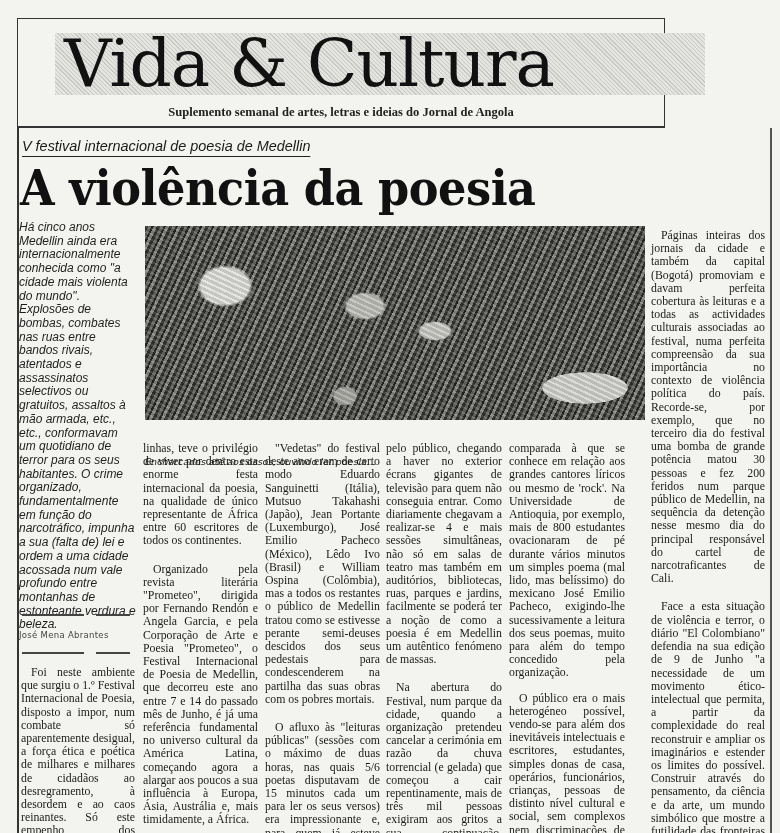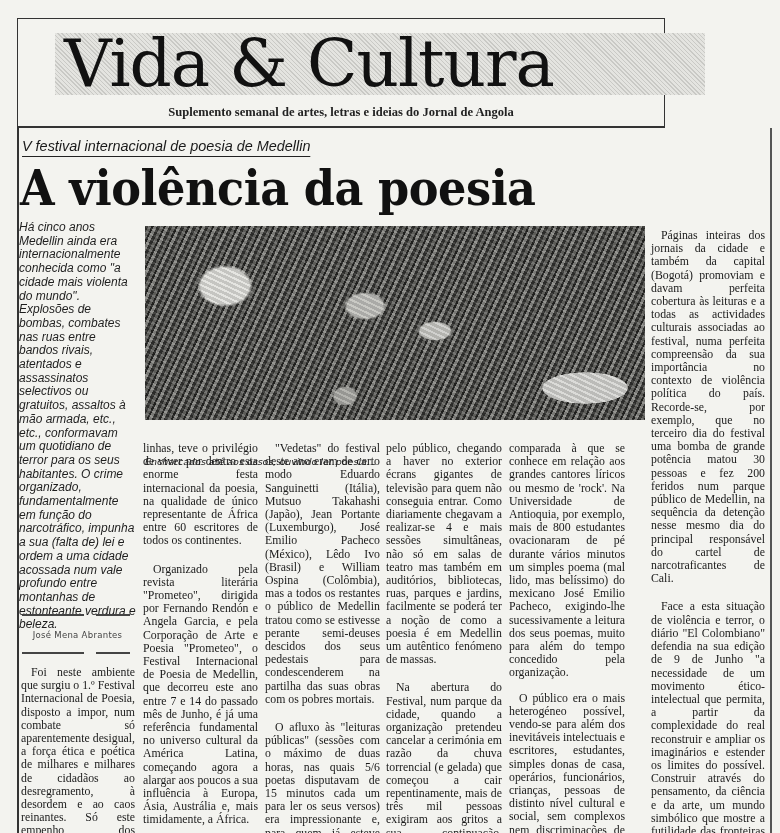--- a/index.html
+++ b/index.html
@@ -55,21 +55,21 @@
   }
 
   
   .lede {
     position: absolute; left: 19px; top: 221px; width: 117px;
     font-family: Liberation Sans, sans-serif; font-style: italic;
     font-size: 12px; line-height: 13.7px; color: #1e1e1e;
   }
   .byline-rule { position: absolute; height: 1.5px; background: #444; }
   .byline {
-    position: absolute; left: 19px; top: 630px; width: 117px; text-align: center;
+    position: absolute; left: 19px; top: 630px; width: 117px; 
     font-family: "DejaVu Sans", sans-serif; font-size: 8.5px; color: #444; letter-spacing: 0.3px;
   }
 
   
   .photo {
     position: absolute; left: 145px; top: 226px; width: 500px; height: 194px;
     background:
       radial-gradient(ellipse 60px 22px at 440px 162px, #cfcfcc 0 70%, transparent 72%),
       radial-gradient(ellipse 40px 30px at 80px 60px, #d9d9d5 0 60%, transparent 70%),
       radial-gradient(ellipse 30px 20px at 220px 80px, #bdbdb9 0 60%, transparent 70%),

